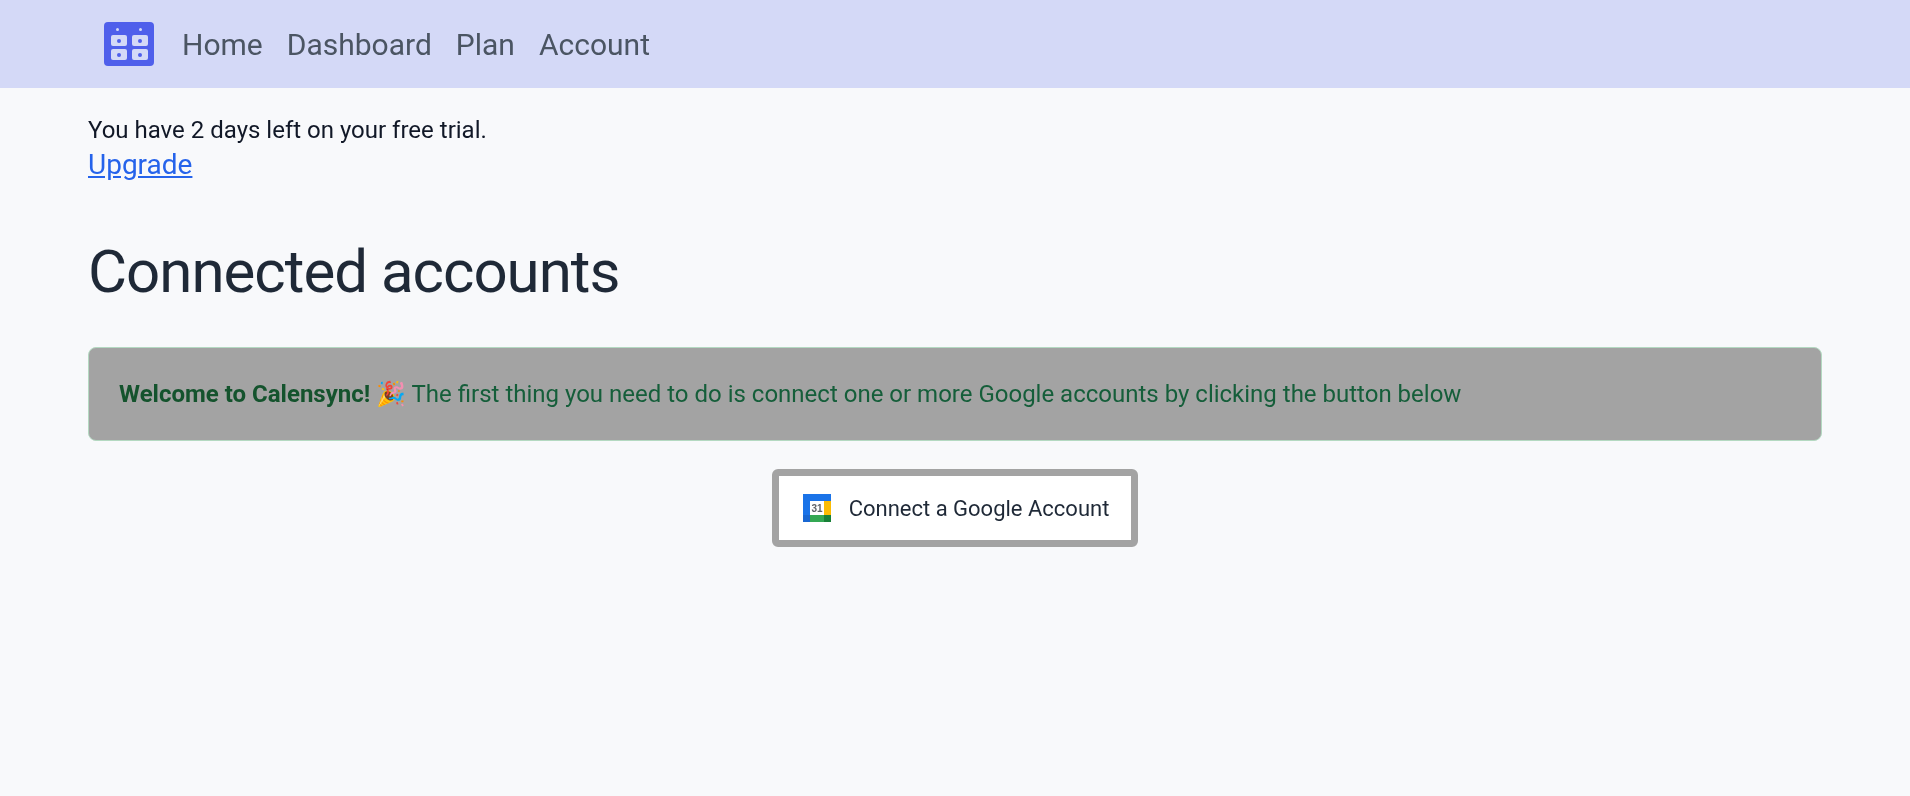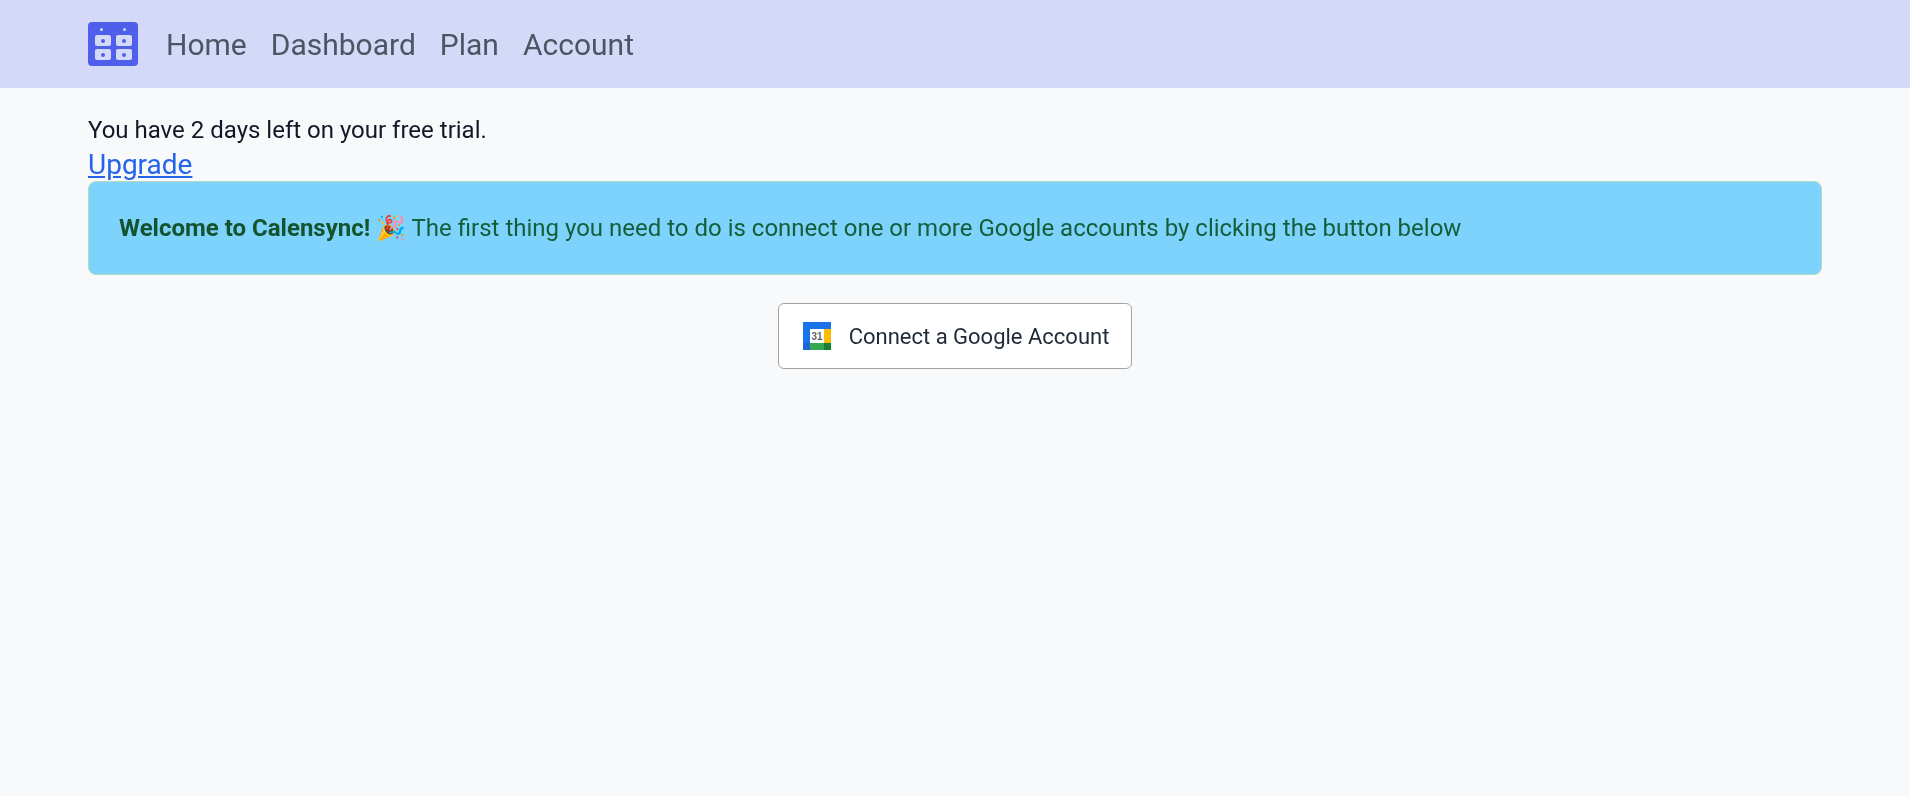--- a/index.html
+++ b/index.html
@@ -7,21 +7,21 @@
       padding: 0;
       box-sizing: border-box;
     }
     body {
       font-family: -apple-system, BlinkMacSystemFont, "Segoe UI", Roboto, Helvetica, Arial, sans-serif;
       background: #f8f9fb;
       color: #1f2937;
     }
     .navbar {
       background: #d4d9f7;
-      padding: 22px 0;
+      padding: 22px 16px;
       display: flex;
       align-items: center;
     }
     .navbar-inner {
       margin-left: 88px;
       display: flex;
       align-items: center;
       gap: 28px;
     }
     .logo-box {
@@ -93,21 +93,21 @@
     }
     .page-title {
       font-size: 60px;
       font-weight: 400;
       color: #1f2937;
       margin-top: 55px;
       margin-bottom: 40px;
       letter-spacing: -1px;
     }
     .welcome-banner {
-      background: #7dd3fc;
+      background: #a3a3a3;
       border: 1px solid #b4d9c1;
       border-radius: 8px;
       padding: 28px 30px;
       color: #155e3a;
       font-size: 24px;
       line-height: 1.5;
     }
     .welcome-strong {
       font-weight: 700;
       color: #14532d;
@@ -115,21 +115,21 @@
     .connect-row {
       display: flex;
       justify-content: center;
       margin-top: 28px;
     }
     .connect-btn {
       display: flex;
       align-items: center;
       gap: 16px;
       background: #fff;
-      border: 1px solid #a3a3a3;
+      border: 7px solid #a3a3a3;
       border-radius: 6px;
       padding: 16px 22px;
       font-size: 22px;
       color: #1f2937;
       cursor: pointer;
       font-family: inherit;
     }
     .gcal-icon {
       width: 32px;
       height: 32px;
@@ -169,20 +169,21 @@
       <a class="nav-link">Plan</a>
       <a class="nav-link">Account</a>
     </div>
   </div>
 </nav>
 
 <main class="content">
   <div class="trial-text">You have 2 days left on your free trial.</div>
   <a class="upgrade-link">Upgrade</a>
 
+  <h1 class="page-title">Connected accounts</h1>
 
   <div class="welcome-banner">
     <span class="welcome-strong">Welcome to Calensync!</span>
     <span>🎉</span><span> The first thing you need to do is connect one or more Google accounts by clicking the button below</span>
   </div>
 
   <div class="connect-row">
     <button class="connect-btn">
       <span class="gcal-icon">
         <svg viewBox="0 0 32 32" width="32" height="32">

